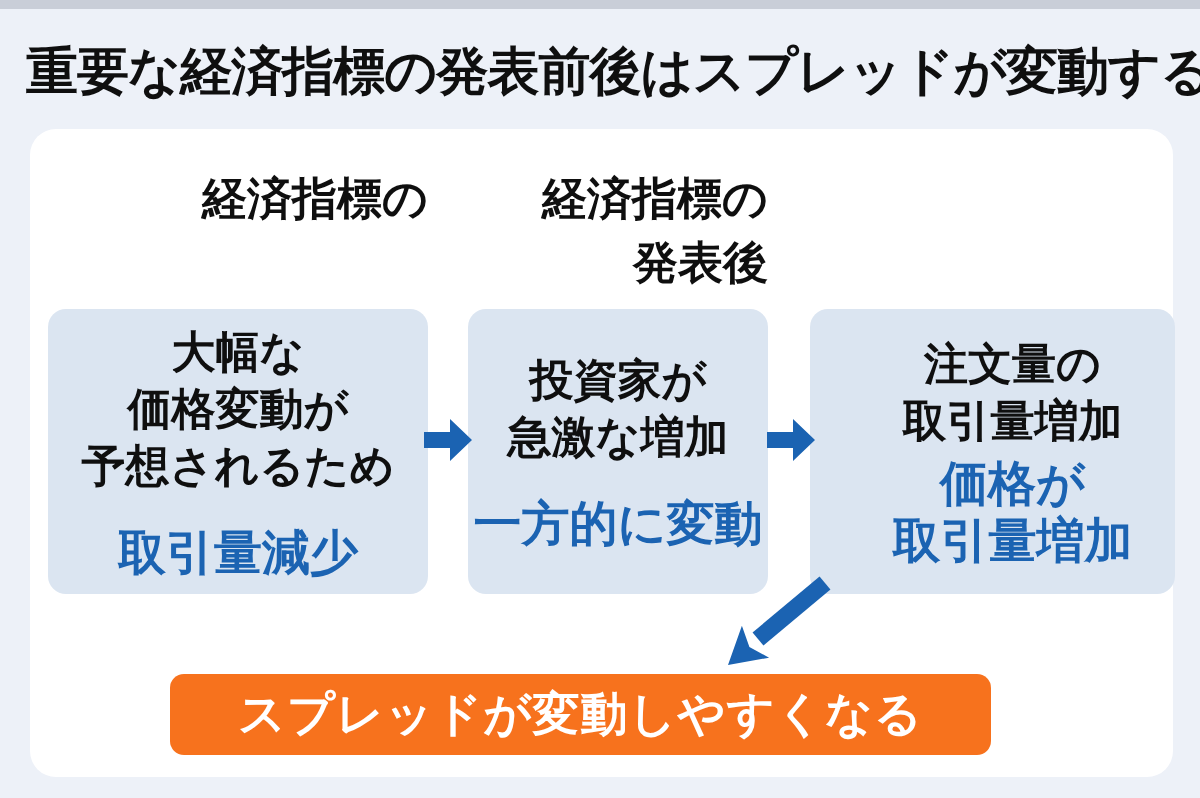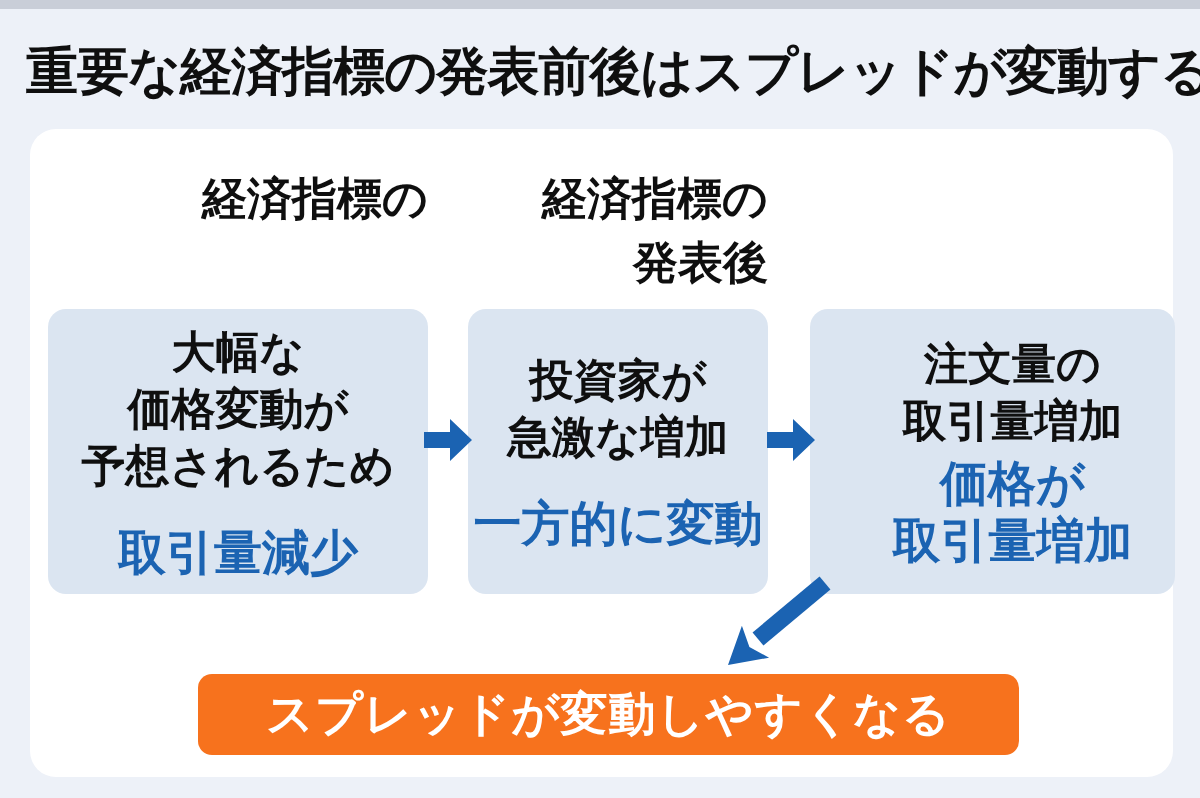--- a/index.html
+++ b/index.html
@@ -60,21 +60,21 @@
     position:absolute;top:409px;width:48px;height:44px;
     color:var(--accent-blue,#1b63b2);
   }
   .arrow-right.a1{left:424px;}
   .arrow-right.a2{left:767px;}
   .arrow-diagonal{
     position:absolute;left:690px;top:556px;width:180px;height:115px;
     color:var(--accent-blue,#1b63b2);
   }
   .conclusion-banner{
-    position:absolute;left:198px;top:665px;
+    position:absolute;left:170px;top:665px;
     width:821px;height:81px;
     background:var(--accent-orange,#f7721d);
     border-radius:14px;
     display:flex;align-items:center;justify-content:center;
   }
   .conclusion-label{
     font-size:47px;font-weight:900;letter-spacing:1px;
     color:var(--text-white,#ffffff);white-space:nowrap;
   }
 </style>

